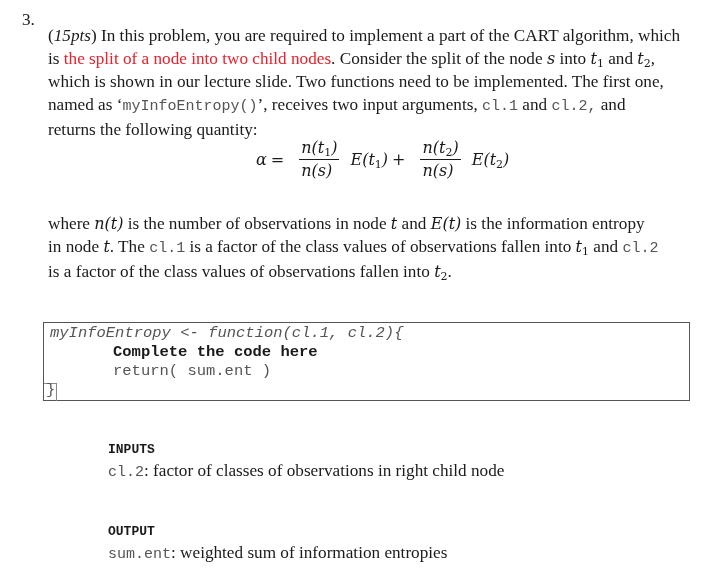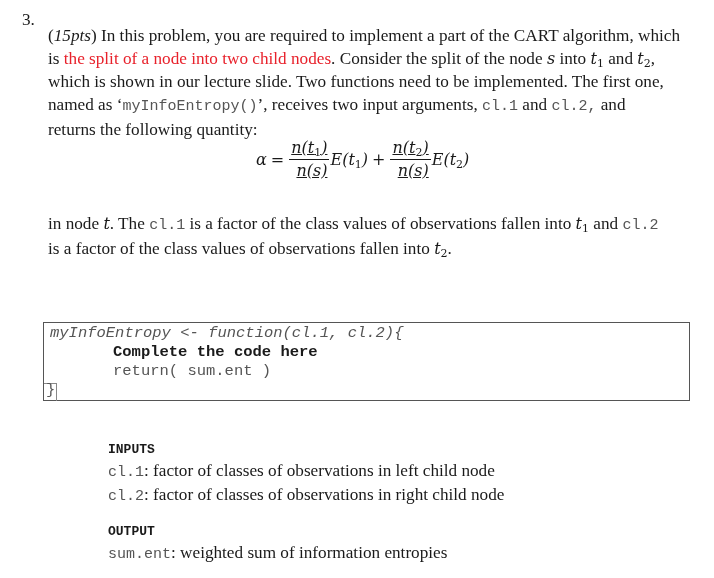--- a/index.html
+++ b/index.html
@@ -54,23 +54,22 @@
       display: flex;
       align-items: center;
       font-family: "DejaVu Serif", serif;
       font-style: italic;
       font-size: 16px;
       color: #1a1a1a;
     }
     .frac {
       display: inline-flex;
       flex-direction: column;
-      align-items: flex-end;
-      margin: 0 1px;
-      text-decoration: underline;
+      align-items: flex-start;
+      margin: 0 11px;
     }
     .frac .top {
       padding: 0 2px 1px 2px;
       border-bottom: 1.3px solid #1a1a1a;
       line-height: 20px;
     }
     .frac .bot {
       padding: 1px 2px 0 2px;
       line-height: 20px;
     }
@@ -162,34 +161,34 @@
   <span><span>E(t</span><sub>1</sub><span>)</span></span>
   <span class="op">+</span>
   <span class="frac">
     <span class="top"><span>n(t</span><sub>2</sub><span>)</span></span>
     <span class="bot">n(s)</span>
   </span>
   <span><span>E(t</span><sub>2</sub><span>)</span></span>
 </div>
 
 <div class="para2 serif">
+  <span class="line"><span>where </span><span class="math">n(t)</span><span> is the number of observations in node </span><span class="math">t</span><span> and </span><span class="math">E(t)</span><span> is the information entropy</span></span>
   <span class="line"><span>in node </span><span class="math">t</span><span>. The </span><span class="mono">cl.1</span><span> is a factor of the class values of observations fallen into </span><span class="math"><span>t</span><sub>1</sub></span><span> and </span><span class="mono">cl.2</span></span>
   <span class="line"><span>is a factor of the class values of observations fallen into </span><span class="math"><span>t</span><sub>2</sub></span><span>.</span></span>
 </div>
 
 <div class="code-box">
   <div class="code-line" style="left:6px; top:1px;font-style:italic;">myInfoEntropy &lt;- function(cl.1, cl.2){</div>
   <div class="code-line bold" style="left:69px; top:20px;">Complete the code here</div>
   <div class="code-line" style="left:69px; top:39px;">return( sum.ent )</div>
   <div class="brace-box"></div>
   <div class="code-line" style="left:2px; top:58px;">}</div>
 </div>
 
 <div class="section" style="top:440px;">
   <div class="section-head">INPUTS</div>
-  <div class="section-line"><span class="mono">cl.1</span><span>: factor of classes of observations in left child node</span></div>
   <div class="section-line"><span class="mono">cl.2</span><span>: factor of classes of observations in right child node</span></div>
 </div>
 
 <div class="section" style="top:522px;">
   <div class="section-head">OUTPUT</div>
   <div class="section-line"><span class="mono">sum.ent</span><span>: weighted sum of information entropies</span></div>
 </div>
 
 </body></html>

